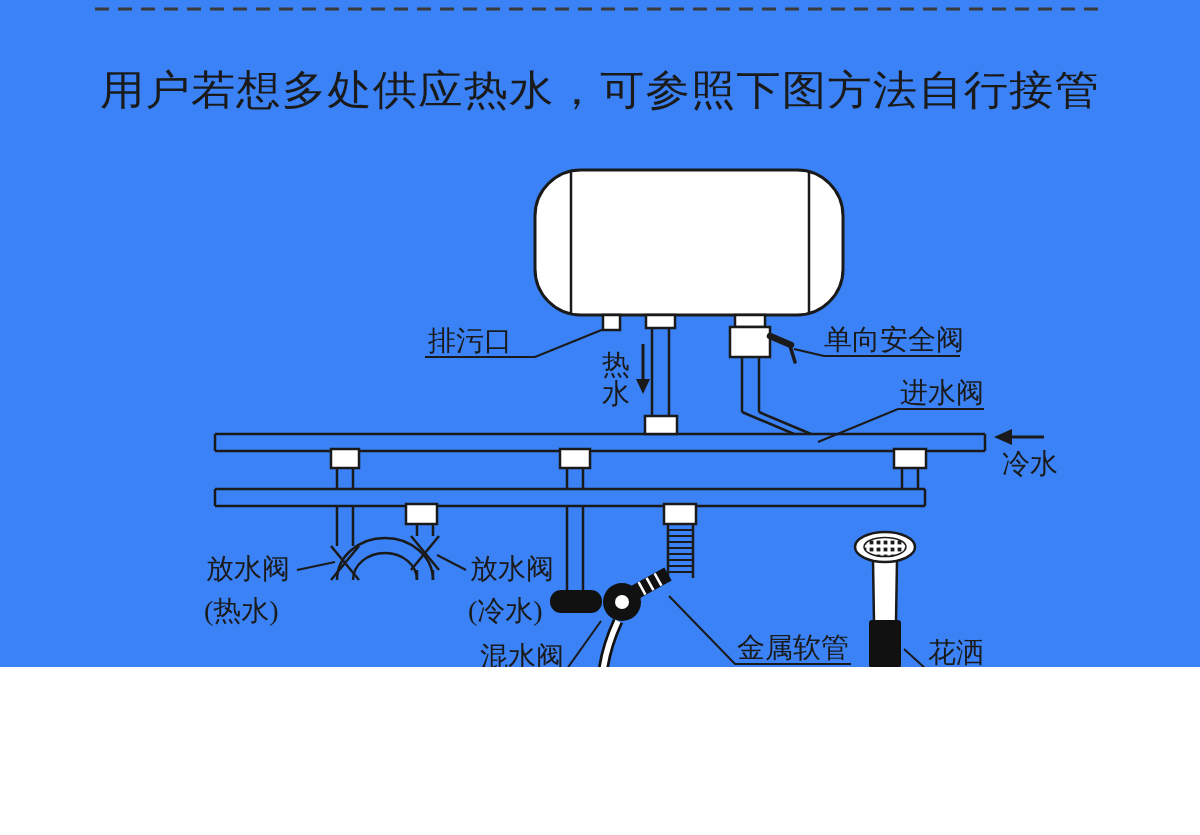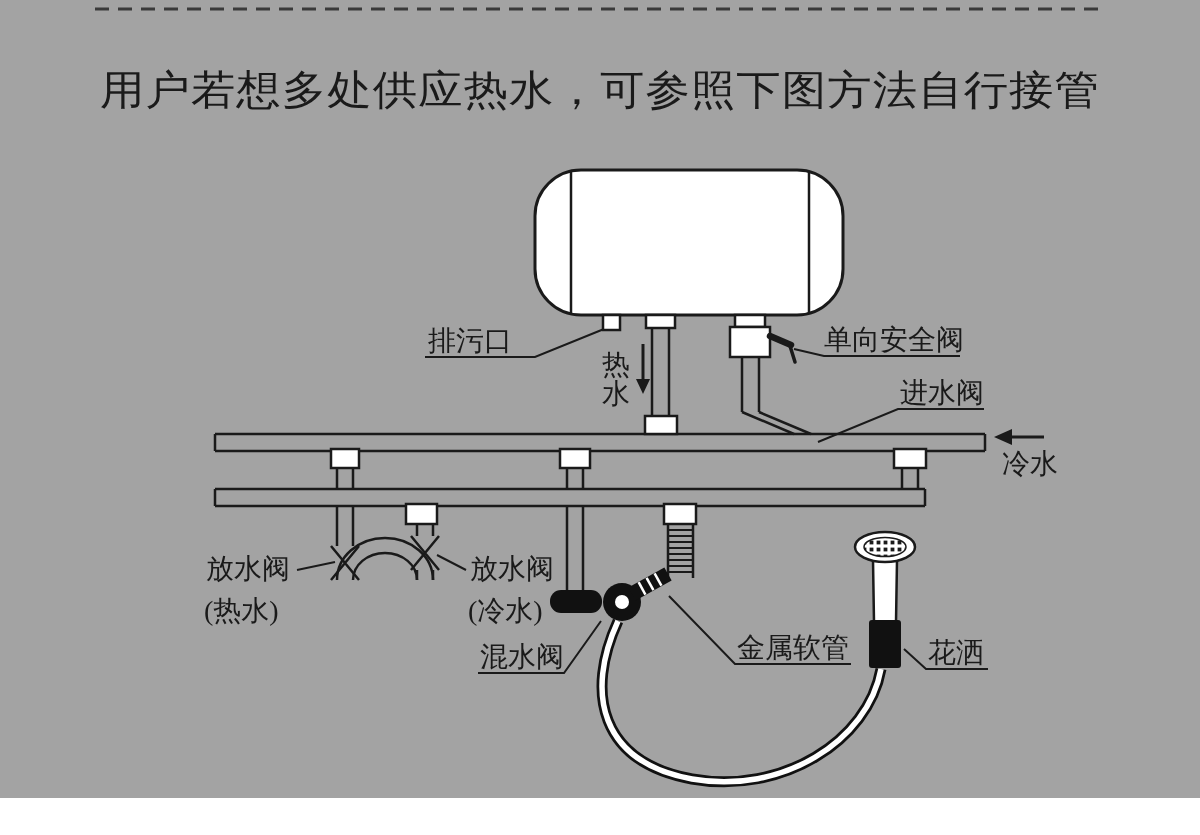--- a/index.html
+++ b/index.html
@@ -1,20 +1,20 @@
 <!DOCTYPE html>
 <html><head>
 <meta charset="utf-8">
 <style>
   html, body { margin: 0; padding: 0; background: #ffffff; }
   .page {
     position: relative;
     width: 1200px;
-    height: 798px;
-    background: #a3a3a3;
+    height: 667px;
+    background: #3b82f6;
     overflow: hidden;
     font-family: "Liberation Serif", "DejaVu Serif", serif;
   }
   svg { display: block; }
   text {
     font-family: "Liberation Serif", "DejaVu Serif", serif;
     fill: #1a1a1a;
   }
   .title { font-size: 41px; letter-spacing: 1px; }
   .lbl { font-size: 28px; }

